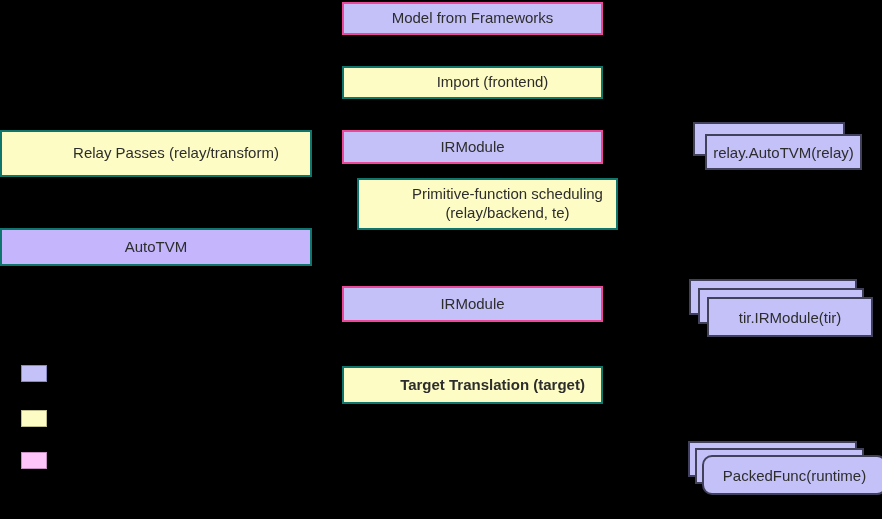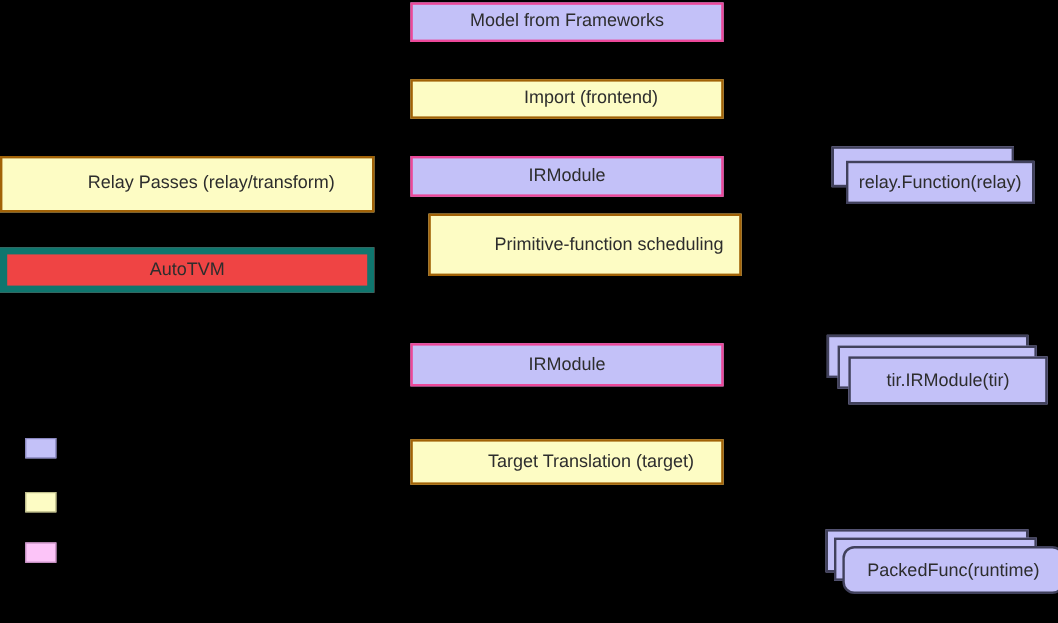--- a/index.html
+++ b/index.html
@@ -21,31 +21,31 @@
     display: flex;
     flex-direction: column;
     align-items: center;
     justify-content: center;
     text-align: center;
     font-size: 15px;
     line-height: 1.25;
     box-sizing: border-box;
   }
   .purple { background: #c3c1f8; border: 2px solid #ec4899; }
-  .yellow { background: #fdfcc4; border: 2px solid #a16207; padding-left: 40px; }
-  .pink   { background: #ef4444; border: 6px solid #0f766e; }
+  .yellow { background: #fdfcc4; border: 2px solid #0f766e; padding-left: 40px; }
+  .pink   { background: #c4b5fd; border: 2px solid #0f766e; margin-top: 22px; }
 
   
   .mid { left: 342px; width: 261px; }
   #box-model      { top: 2px;   height: 33px; }
   #box-import     { top: 66px;  height: 33px; }
   #box-irmodule1  { top: 130px; height: 34px; }
   #box-primitive  { top: 178px; height: 52px; margin-left: 15px; }
   #box-irmodule2  { top: 286px; height: 36px; }
-  #box-target     { top: 366px; height: 38px; }
+  #box-target     { top: 366px; height: 38px; font-weight: bold; }
   #box-runtime    { top: 446px; height: 39px; }
 
   
   #box-relay-passes { left: 0px; top: 130px; width: 312px; height: 47px; }
   #box-autotvm      { left: 0px; top: 206px; width: 312px; height: 38px; }
   #box-tir-passes   { left: 2px; top: 285px; width: 305px; height: 37px; }
 
   
   .layer {
     position: absolute;
@@ -94,20 +94,21 @@
   <div class="box yellow mid" id="box-import">
     <span>Import (frontend)</span>
   </div>
 
   <div class="box purple mid" id="box-irmodule1">
     <span>IRModule</span>
   </div>
 
   <div class="box yellow mid" id="box-primitive">
     <span>Primitive-function scheduling</span>
+    <span>(relay/backend, te)</span>
   </div>
 
   <div class="box purple mid" id="box-irmodule2">
     <span>IRModule</span>
   </div>
 
   <div class="box yellow mid" id="box-target">
     <span>Target Translation (target)</span>
   </div>
 
@@ -117,21 +118,21 @@
   </div>
 
   <div class="box pink" id="box-autotvm">
     <span>AutoTVM</span>
   </div>
 
 
   <div>
     <div class="layer" id="relay-l0"></div>
     <div class="layer" id="relay-l1">
-      <span>relay.Function(relay)</span>
+      <span>relay.AutoTVM(relay)</span>
     </div>
   </div>
 
   <div>
     <div class="layer" id="tir-l0"></div>
     <div class="layer" id="tir-l1"></div>
     <div class="layer" id="tir-l2">
       <span>tir.IRModule(tir)</span>
     </div>
   </div>

